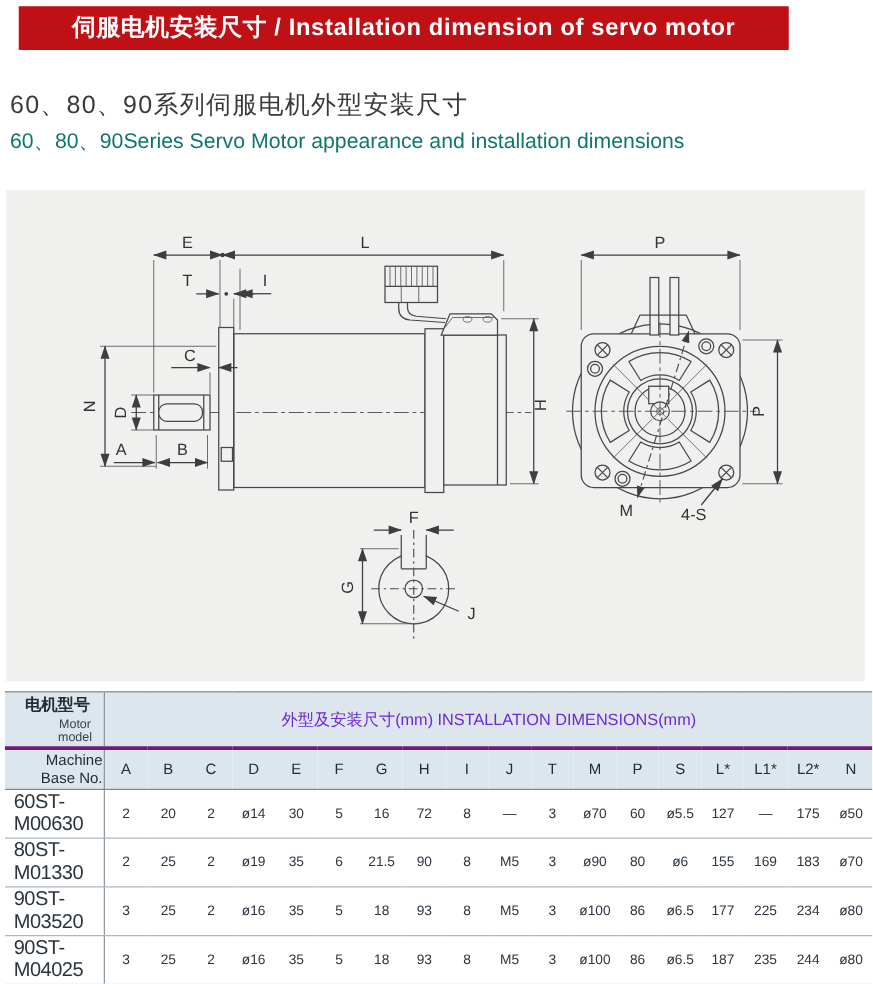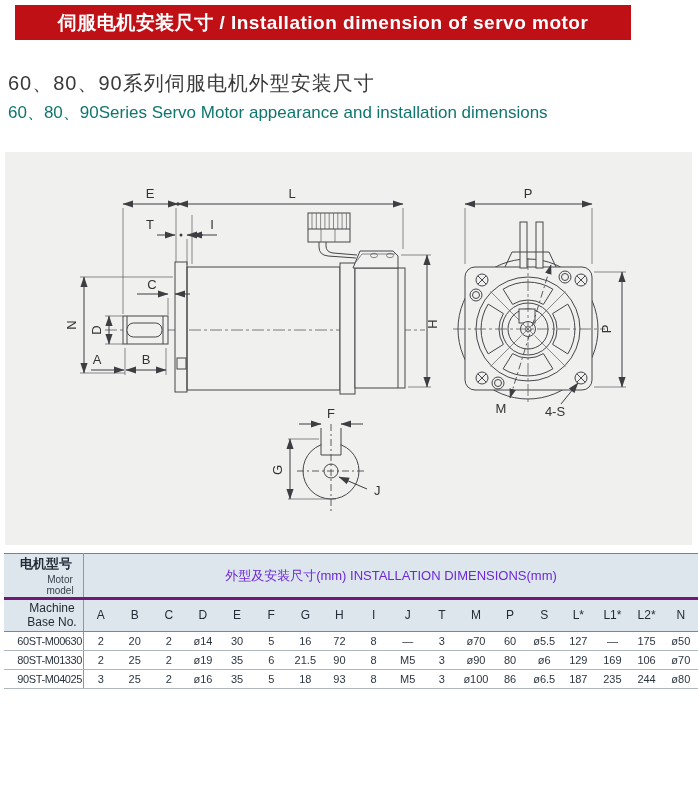--- a/index.html
+++ b/index.html
@@ -29,27 +29,27 @@
   #tbl-wrap{position:absolute;left:4px;top:553px;width:694px;}
   table{border-collapse:collapse;table-layout:fixed;width:694px;border-top:1px solid #78828a;}
   thead th{background:#dde6ec;font-weight:normal;}
   tr.r1{height:30px;}
   tr.r1 th{border-bottom:3px solid #701a75;text-align:center;}
   tr.r2{height:28px;}
   tr.r2 th{border-bottom:1px solid #7d878e;font-size:12px;color:#232d38;}
   .cell-model-head{width:72px;text-align:left;padding-left:6px;}
   .cell-model-head .zh{font-size:13px;font-weight:600;color:#222b36;}
   .cell-model-head .en{font-size:10px;color:#38424c;margin-top:1px;padding-left:28px;}
-  .machine-head{text-align:center;padding-left:18px;font-size:10px;color:#333d47;line-height:1.2;}
+  .machine-head{text-align:right;padding-left:18px;font-size:10px;color:#333d47;line-height:1.2;}
   .dims-head{font-size:13px;color:#6d28d9;font-weight:500;}
   .cell-model-head,.machine-head,td.model{border-right:1px solid #8d979e;}
   th.col-n{font-size:14px;font-weight:500;color:#1c2630;}
   tbody tr{height:19px;}
   tbody td{border-bottom:1px solid #aeb7bd;font-size:11px;color:#2c3640;text-align:center;}
-  td.model{font-size:11px;letter-spacing:-0.4px;text-align:right;padding-left:7px;color:#2a343e;}
+  td.model{font-size:16px;letter-spacing:-0.4px;text-align:left;padding-left:7px;color:#2a343e;}
 </style>
 </head>
 <body>
 
 <div id="page">
 
   <div id="banner">伺服电机安装尺寸 / Installation dimension of servo motor</div>
 
   <div id="h-zh">60、80、90系列伺服电机外型安装尺寸</div>
   <div id="h-en">60、80、90Series Servo Motor appearance and installation dimensions</div>
@@ -321,41 +321,62 @@
             <td>35</td>
             <td>6</td>
             <td>21.5</td>
             <td>90</td>
             <td>8</td>
             <td>M5</td>
             <td>3</td>
             <td>ø90</td>
             <td>80</td>
             <td>ø6</td>
-            <td>129</td>
+            <td>155</td>
             <td>169</td>
-            <td>106</td>
+            <td>183</td>
             <td>ø70</td>
           </tr>
           <tr>
-            <td class="model">90ST-M04025</td>
+            <td class="model">90ST-M03520</td>
             <td>3</td>
             <td>25</td>
             <td>2</td>
             <td>ø16</td>
             <td>35</td>
             <td>5</td>
             <td>18</td>
             <td>93</td>
             <td>8</td>
             <td>M5</td>
             <td>3</td>
             <td>ø100</td>
             <td>86</td>
             <td>ø6.5</td>
+            <td>177</td>
+            <td>225</td>
+            <td>234</td>
+            <td>ø80</td>
+          </tr>
+          <tr>
+            <td class="model">90ST-M04025</td>
+            <td>3</td>
+            <td>25</td>
+            <td>2</td>
+            <td>ø16</td>
+            <td>35</td>
+            <td>5</td>
+            <td>18</td>
+            <td>93</td>
+            <td>8</td>
+            <td>M5</td>
+            <td>3</td>
+            <td>ø100</td>
+            <td>86</td>
+            <td>ø6.5</td>
             <td>187</td>
             <td>235</td>
             <td>244</td>
             <td>ø80</td>
           </tr>
         </tbody>
     </table>
   </div>
 
 </div>

